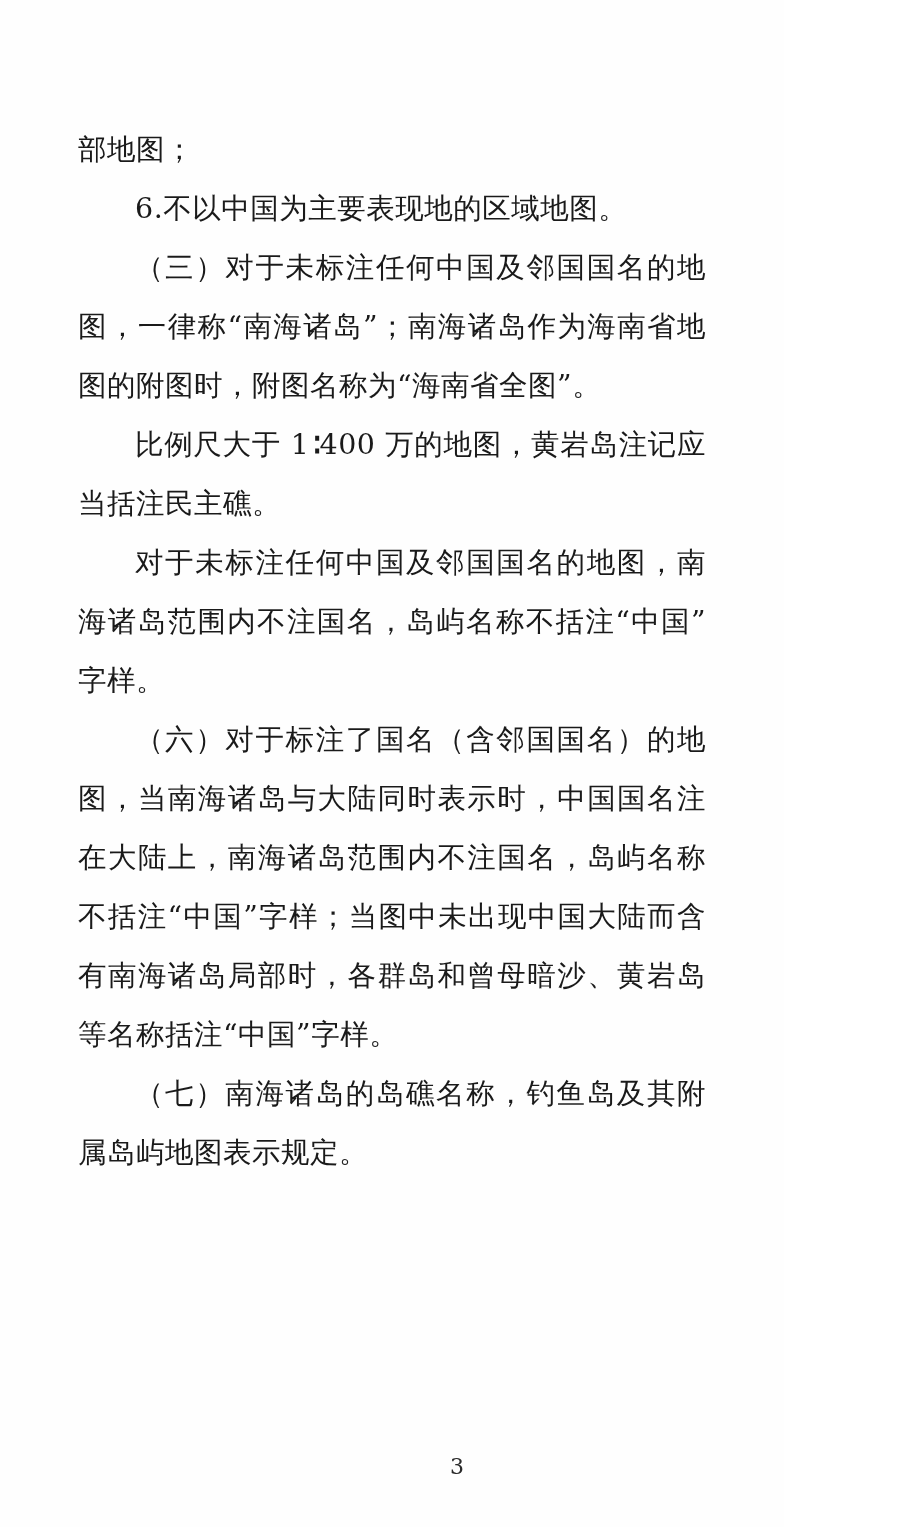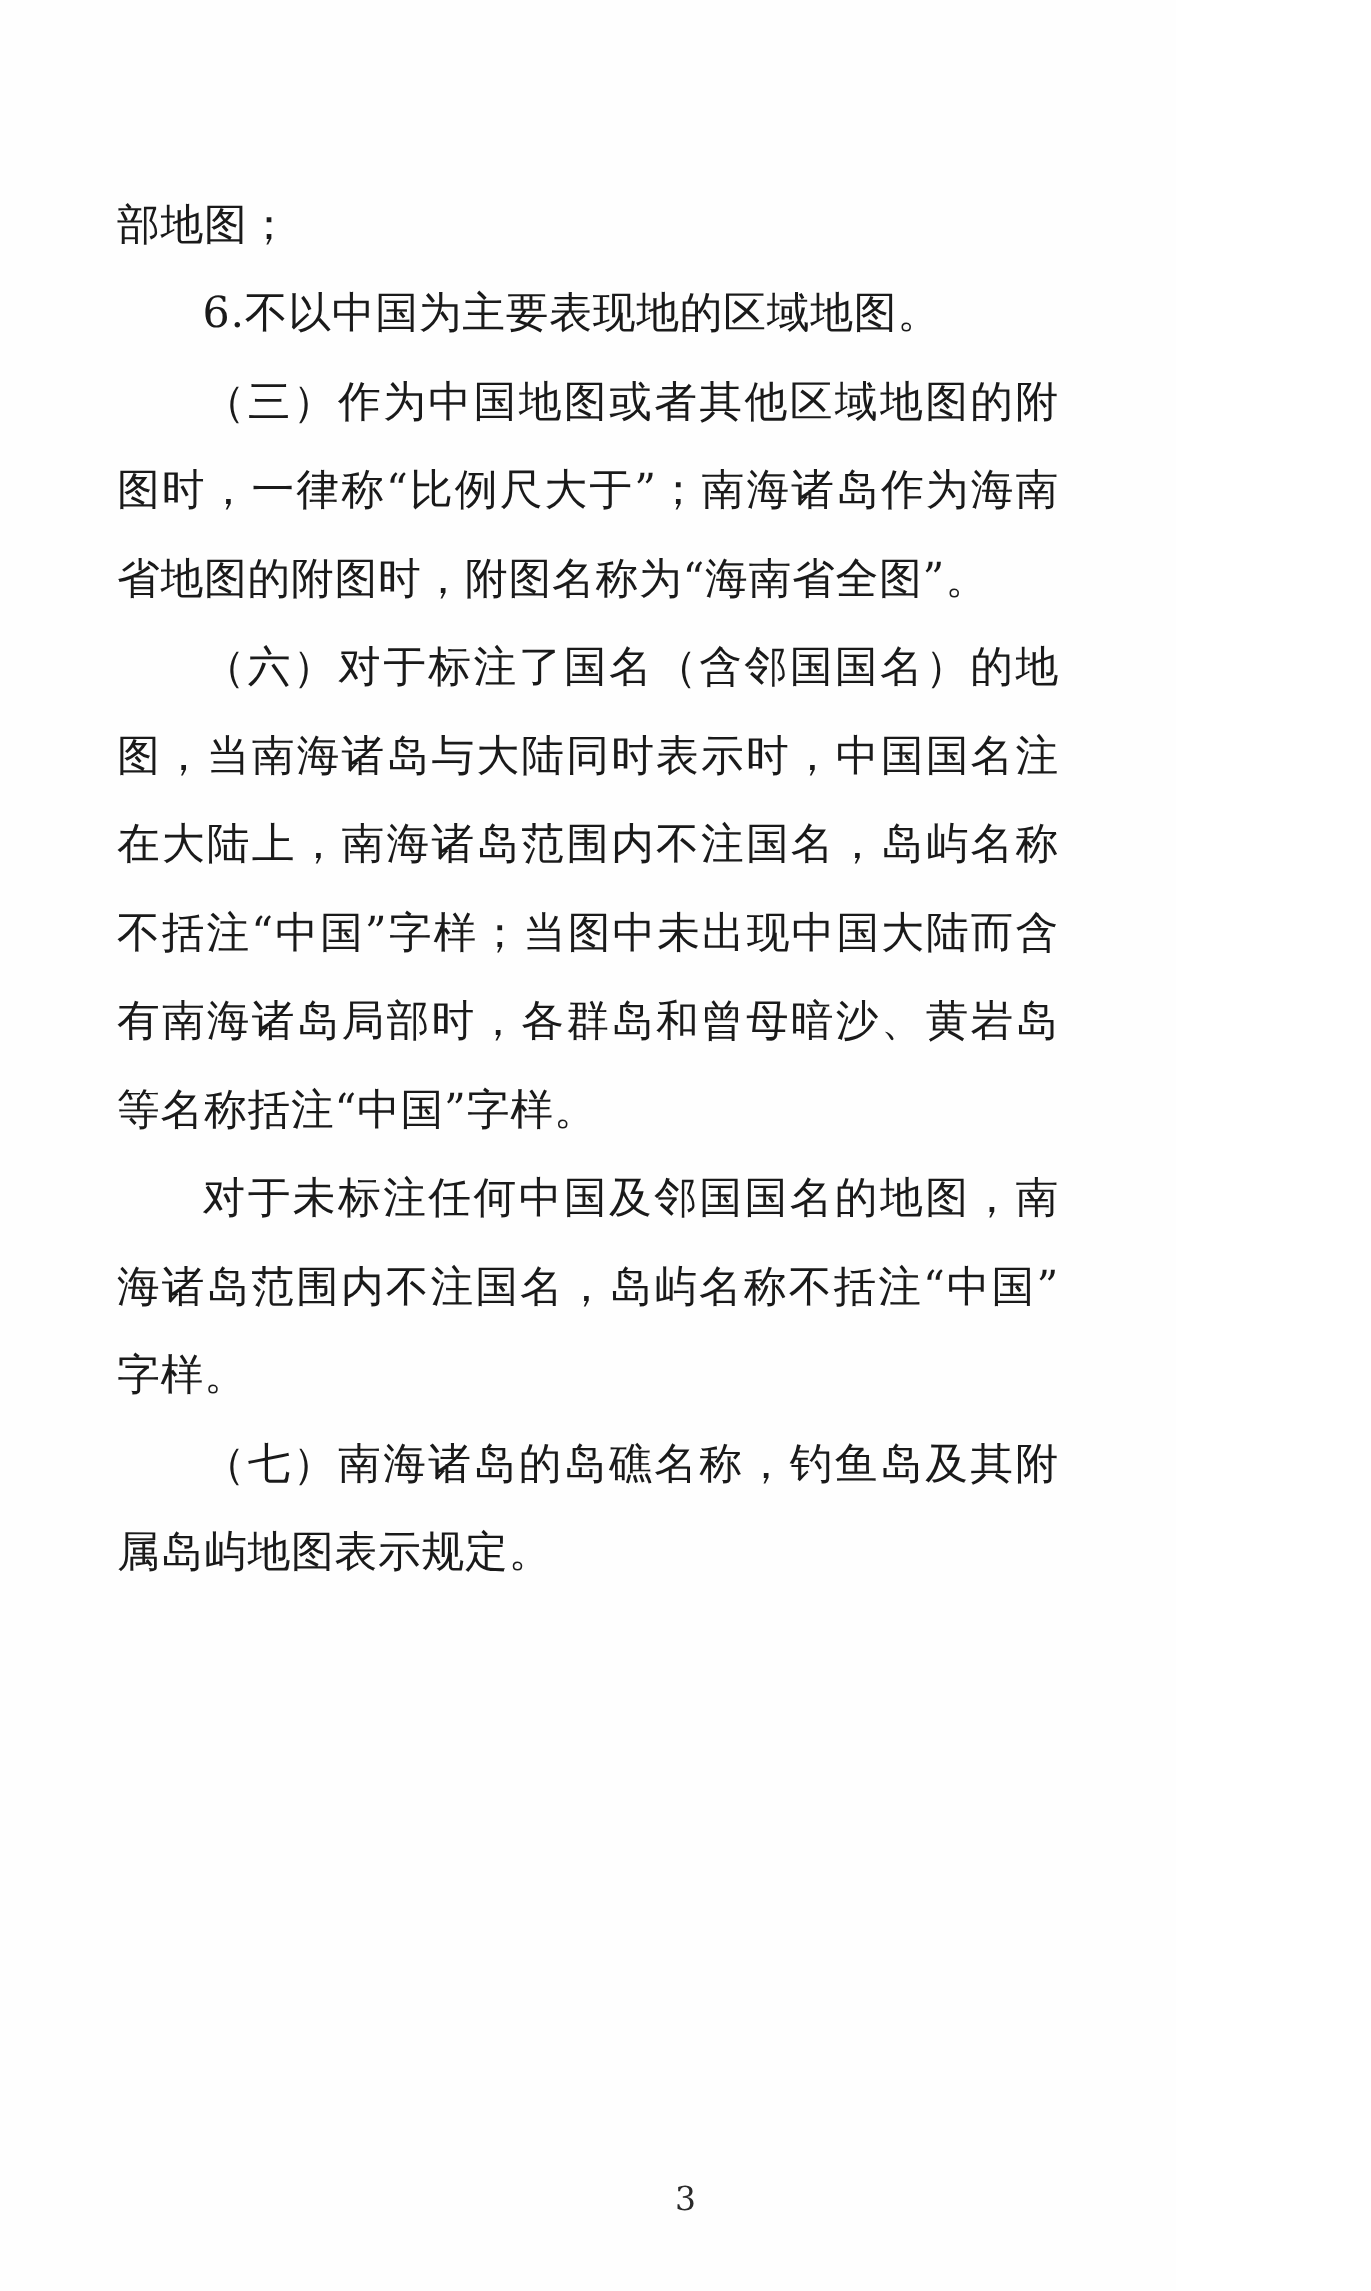--- a/index.html
+++ b/index.html
@@ -48,19 +48,20 @@
     font-family: "DejaVu Serif", "Liberation Serif", serif;
   }
 </style>
 </head>
 <body>
 
 <div class="page">
   <div class="body-text">
     <p class="para">部地图；</p>
     <p class="para indent">6.不以中国为主要表现地的区域地图。</p>
-    <p class="para indent">（三）作为中国地图或者其他区域地图的附图时，一律称“比例尺大于”；南海诸岛作为海南省地图的附图时，附图名称为“海南省全图”。</p>
+    <p class="para indent">（三）对于未标注任何中国及邻国国名的地图，一律称“南海诸岛”；南海诸岛作为海南省地图的附图时，附图名称为“海南省全图”。</p>
+    <p class="para indent">比例尺大于 1∶400 万的地图，黄岩岛注记应当括注民主礁。</p>
+    <p class="para indent">对于未标注任何中国及邻国国名的地图，南海诸岛范围内不注国名，岛屿名称不括注“中国”字样。</p>
     <p class="para indent">（六）对于标注了国名（含邻国国名）的地图，当南海诸岛与大陆同时表示时，中国国名注在大陆上，南海诸岛范围内不注国名，岛屿名称不括注“中国”字样；当图中未出现中国大陆而含有南海诸岛局部时，各群岛和曾母暗沙、黄岩岛等名称括注“中国”字样。</p>
-    <p class="para indent">对于未标注任何中国及邻国国名的地图，南海诸岛范围内不注国名，岛屿名称不括注“中国”字样。</p>
     <p class="para indent">（七）南海诸岛的岛礁名称，钓鱼岛及其附属岛屿地图表示规定。</p>
   </div>
   <div class="page-number">3</div>
 </div>
 
 </body></html>

